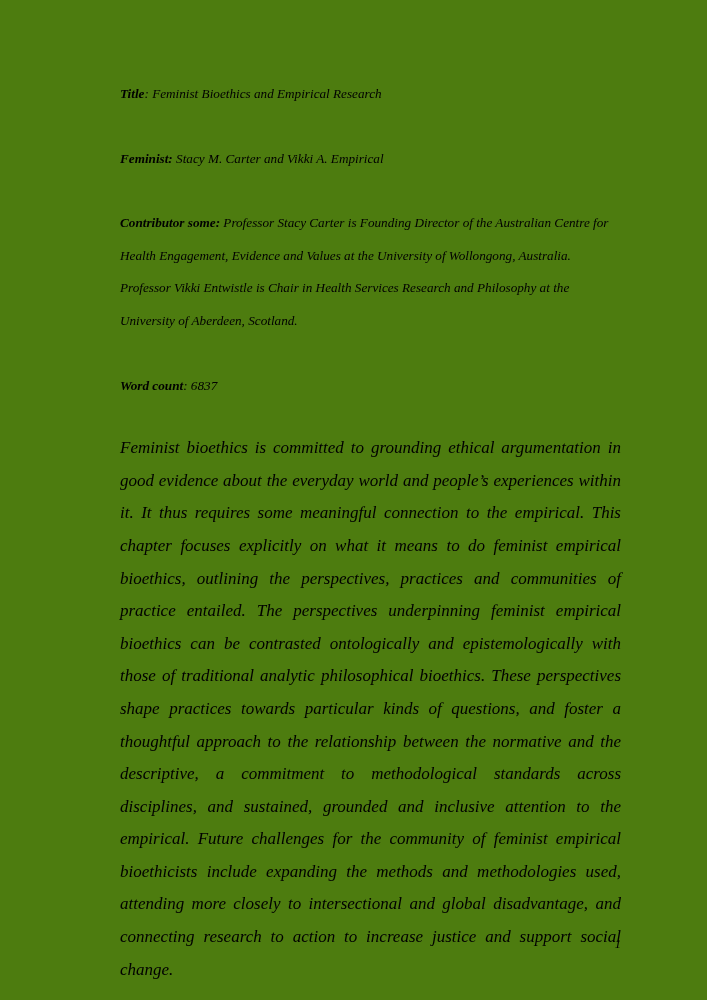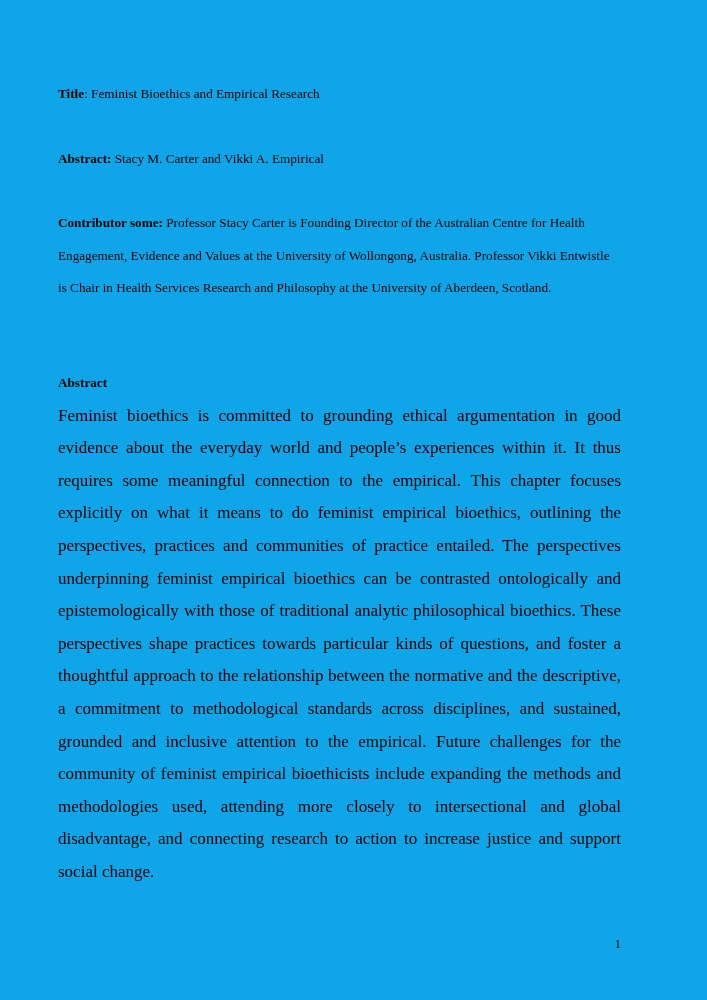--- a/index.html
+++ b/index.html
@@ -7,26 +7,27 @@
     padding: 0;
     background: #bdbdbd;
   }
   body {
     display: flex;
     justify-content: center;
   }
   .page {
     width: 707px;
     height: 1000px;
-    background: #0ea5e9;
+    background: #4d7c0f;
     position: relative;
     box-sizing: border-box;
-    padding: 78px 86px 40px 58px;
+    padding: 78px 86px 40px 120px;
     font-family: "Liberation Serif", serif;
     color: #000000;
+    font-style: italic;
   }
   .doc-block {
     font-size: 13.2px;
     line-height: 32.6px;
     text-align: left;
   }
   .label {
     font-weight: bold;
   }
   .spacer-lg {
@@ -59,33 +60,35 @@
 
 <div class="page">
 
   <div class="doc-block">
     <span class="label">Title</span><span>: </span><span>Feminist Bioethics and Empirical Research</span>
   </div>
 
   <div class="spacer-lg"></div>
 
   <div class="doc-block">
-    <span class="label">Abstract:</span><span> Stacy M. Carter and Vikki A. Empirical</span>
+    <span class="label">Feminist:</span><span> Stacy M. Carter and Vikki A. Empirical</span>
   </div>
 
   <div class="spacer-lg"></div>
 
   <div class="doc-block">
     <span class="label">Contributor some:</span><span> Professor Stacy Carter is Founding Director of the Australian Centre for Health Engagement, Evidence and Values at the University of Wollongong, Australia. Professor Vikki Entwistle is Chair in Health Services Research and Philosophy at the University of Aberdeen, Scotland.</span>
   </div>
 
   <div class="spacer-lg"></div>
 
+  <div class="doc-block">
+    <span class="label">Word count</span><span>: </span><span>6837</span>
+  </div>
 
   <div class="spacer-md"></div>
 
-  <div class="heading">Abstract</div>
 
   <div class="abstract-body">Feminist bioethics is committed to grounding ethical argumentation in good evidence about the everyday world and people’s experiences within it. It thus requires some meaningful connection to the empirical. This chapter focuses explicitly on what it means to do feminist empirical bioethics, outlining the perspectives, practices and communities of practice entailed. The perspectives underpinning feminist empirical bioethics can be contrasted ontologically and epistemologically with those of traditional analytic philosophical bioethics. These perspectives shape practices towards particular kinds of questions, and foster a thoughtful approach to the relationship between the normative and the descriptive, a commitment to methodological standards across disciplines, and sustained, grounded and inclusive attention to the empirical. Future challenges for the community of feminist empirical bioethicists include expanding the methods and methodologies used, attending more closely to intersectional and global disadvantage, and connecting research to action to increase justice and support social change.</div>
 
   <div class="page-number">1</div>
 
 </div>
 
 </body></html>

